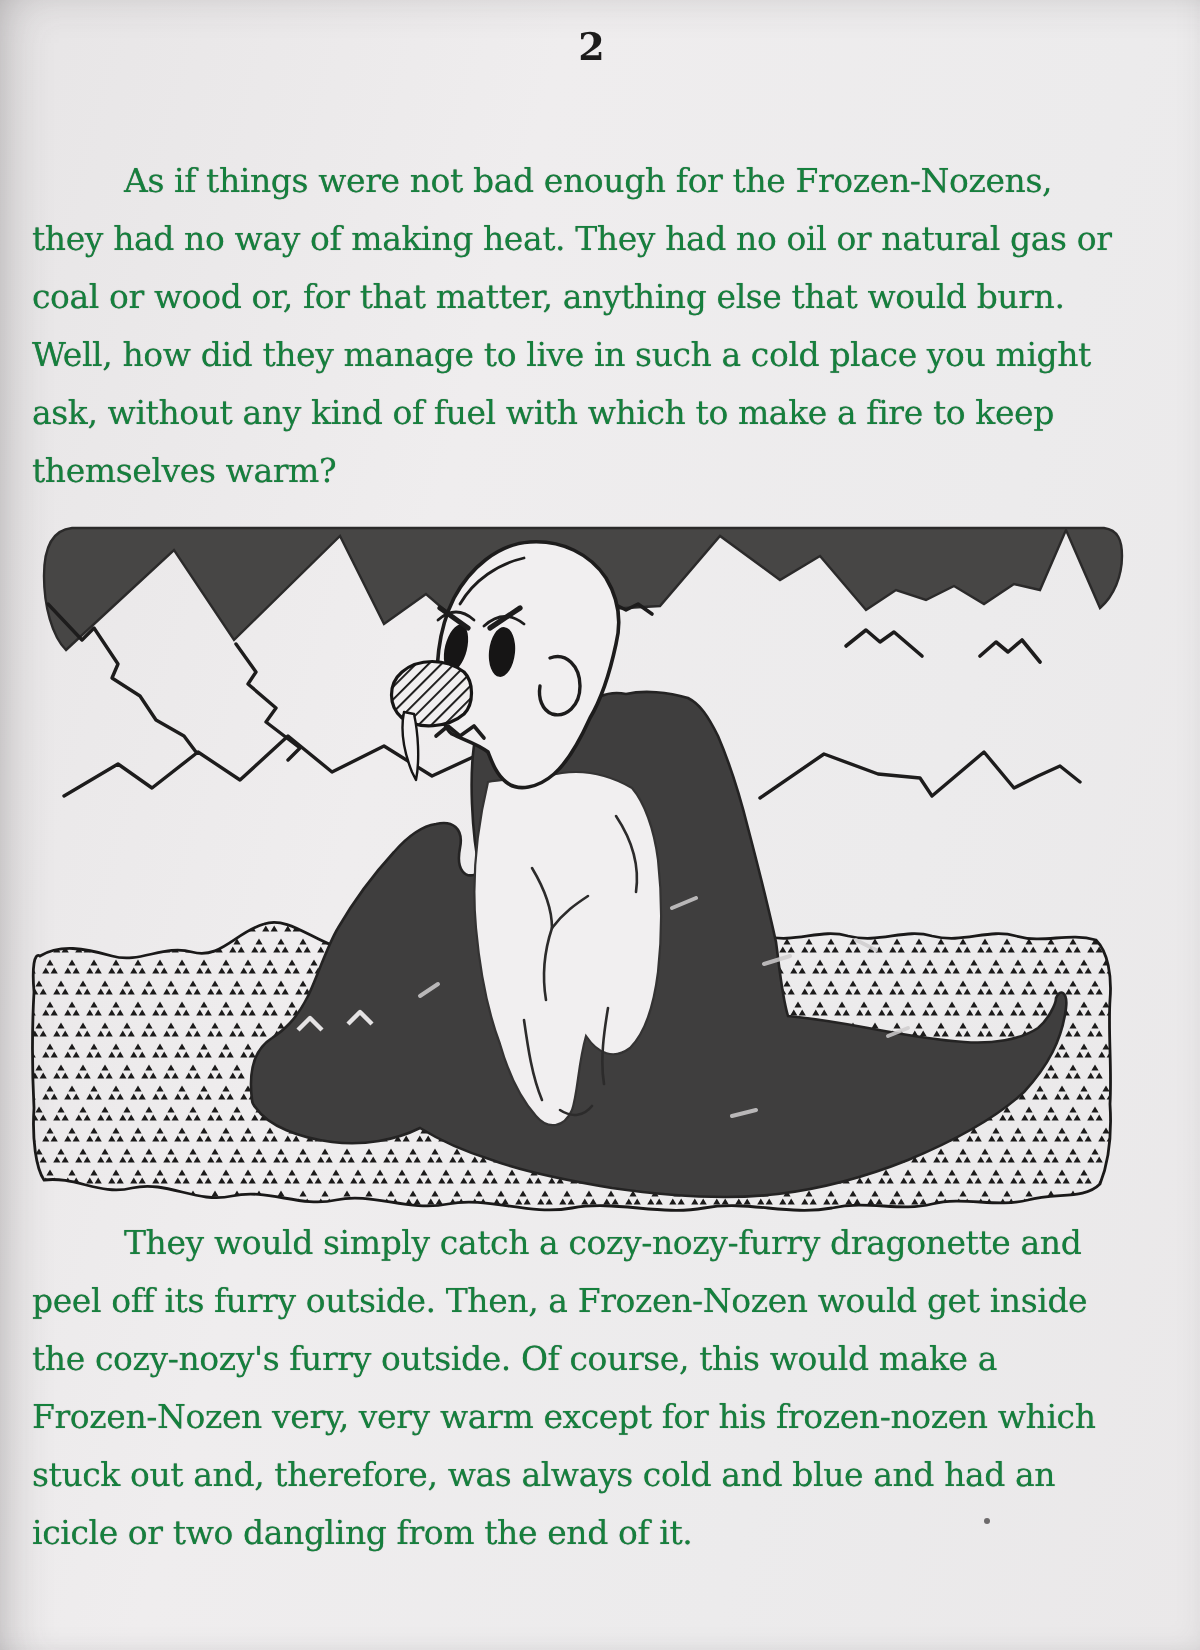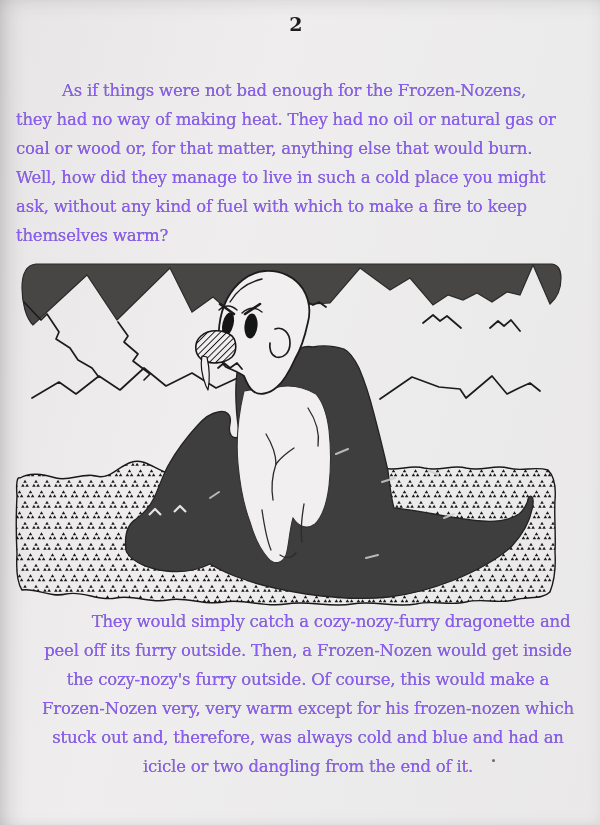--- a/index.html
+++ b/index.html
@@ -11,25 +11,25 @@
   }
   .vignette{position:absolute;inset:0;pointer-events:none;
     box-shadow:inset 14px 6px 28px -18px rgba(60,55,58,.45), inset -6px -6px 20px -16px rgba(60,55,58,.25);}
   .page-number{
     position:absolute;top:13px;left:0;width:592px;text-align:center;
     font-size:19px;font-weight:bold;letter-spacing:.5px;color:#1d1c1c;
   }
   .para{
     position:absolute;left:16px;width:584px;
     font-size:16.5px;line-height:29px;letter-spacing:-0.2px;
-    white-space:pre-line;color:#8b5cf6;
+    white-space:pre-line;color:#15803d;
     text-shadow:0 0 .4px rgba(30,28,28,.55);
   }
   #para1{top:76px;text-indent:46px;}
-  #para2{top:607px;text-indent:46px;text-align:center;}
+  #para2{top:607px;text-indent:46px;}
   .illo{position:absolute;left:14px;top:258px;}
   .ink-speck{position:absolute;left:492px;top:759px;width:3px;height:3px;border-radius:50%;background:#6d6a6b;}
 </style>
 </head>
 <body>
 
 <div class="vignette"></div>
 
 <div class="page-number">2</div>
 

